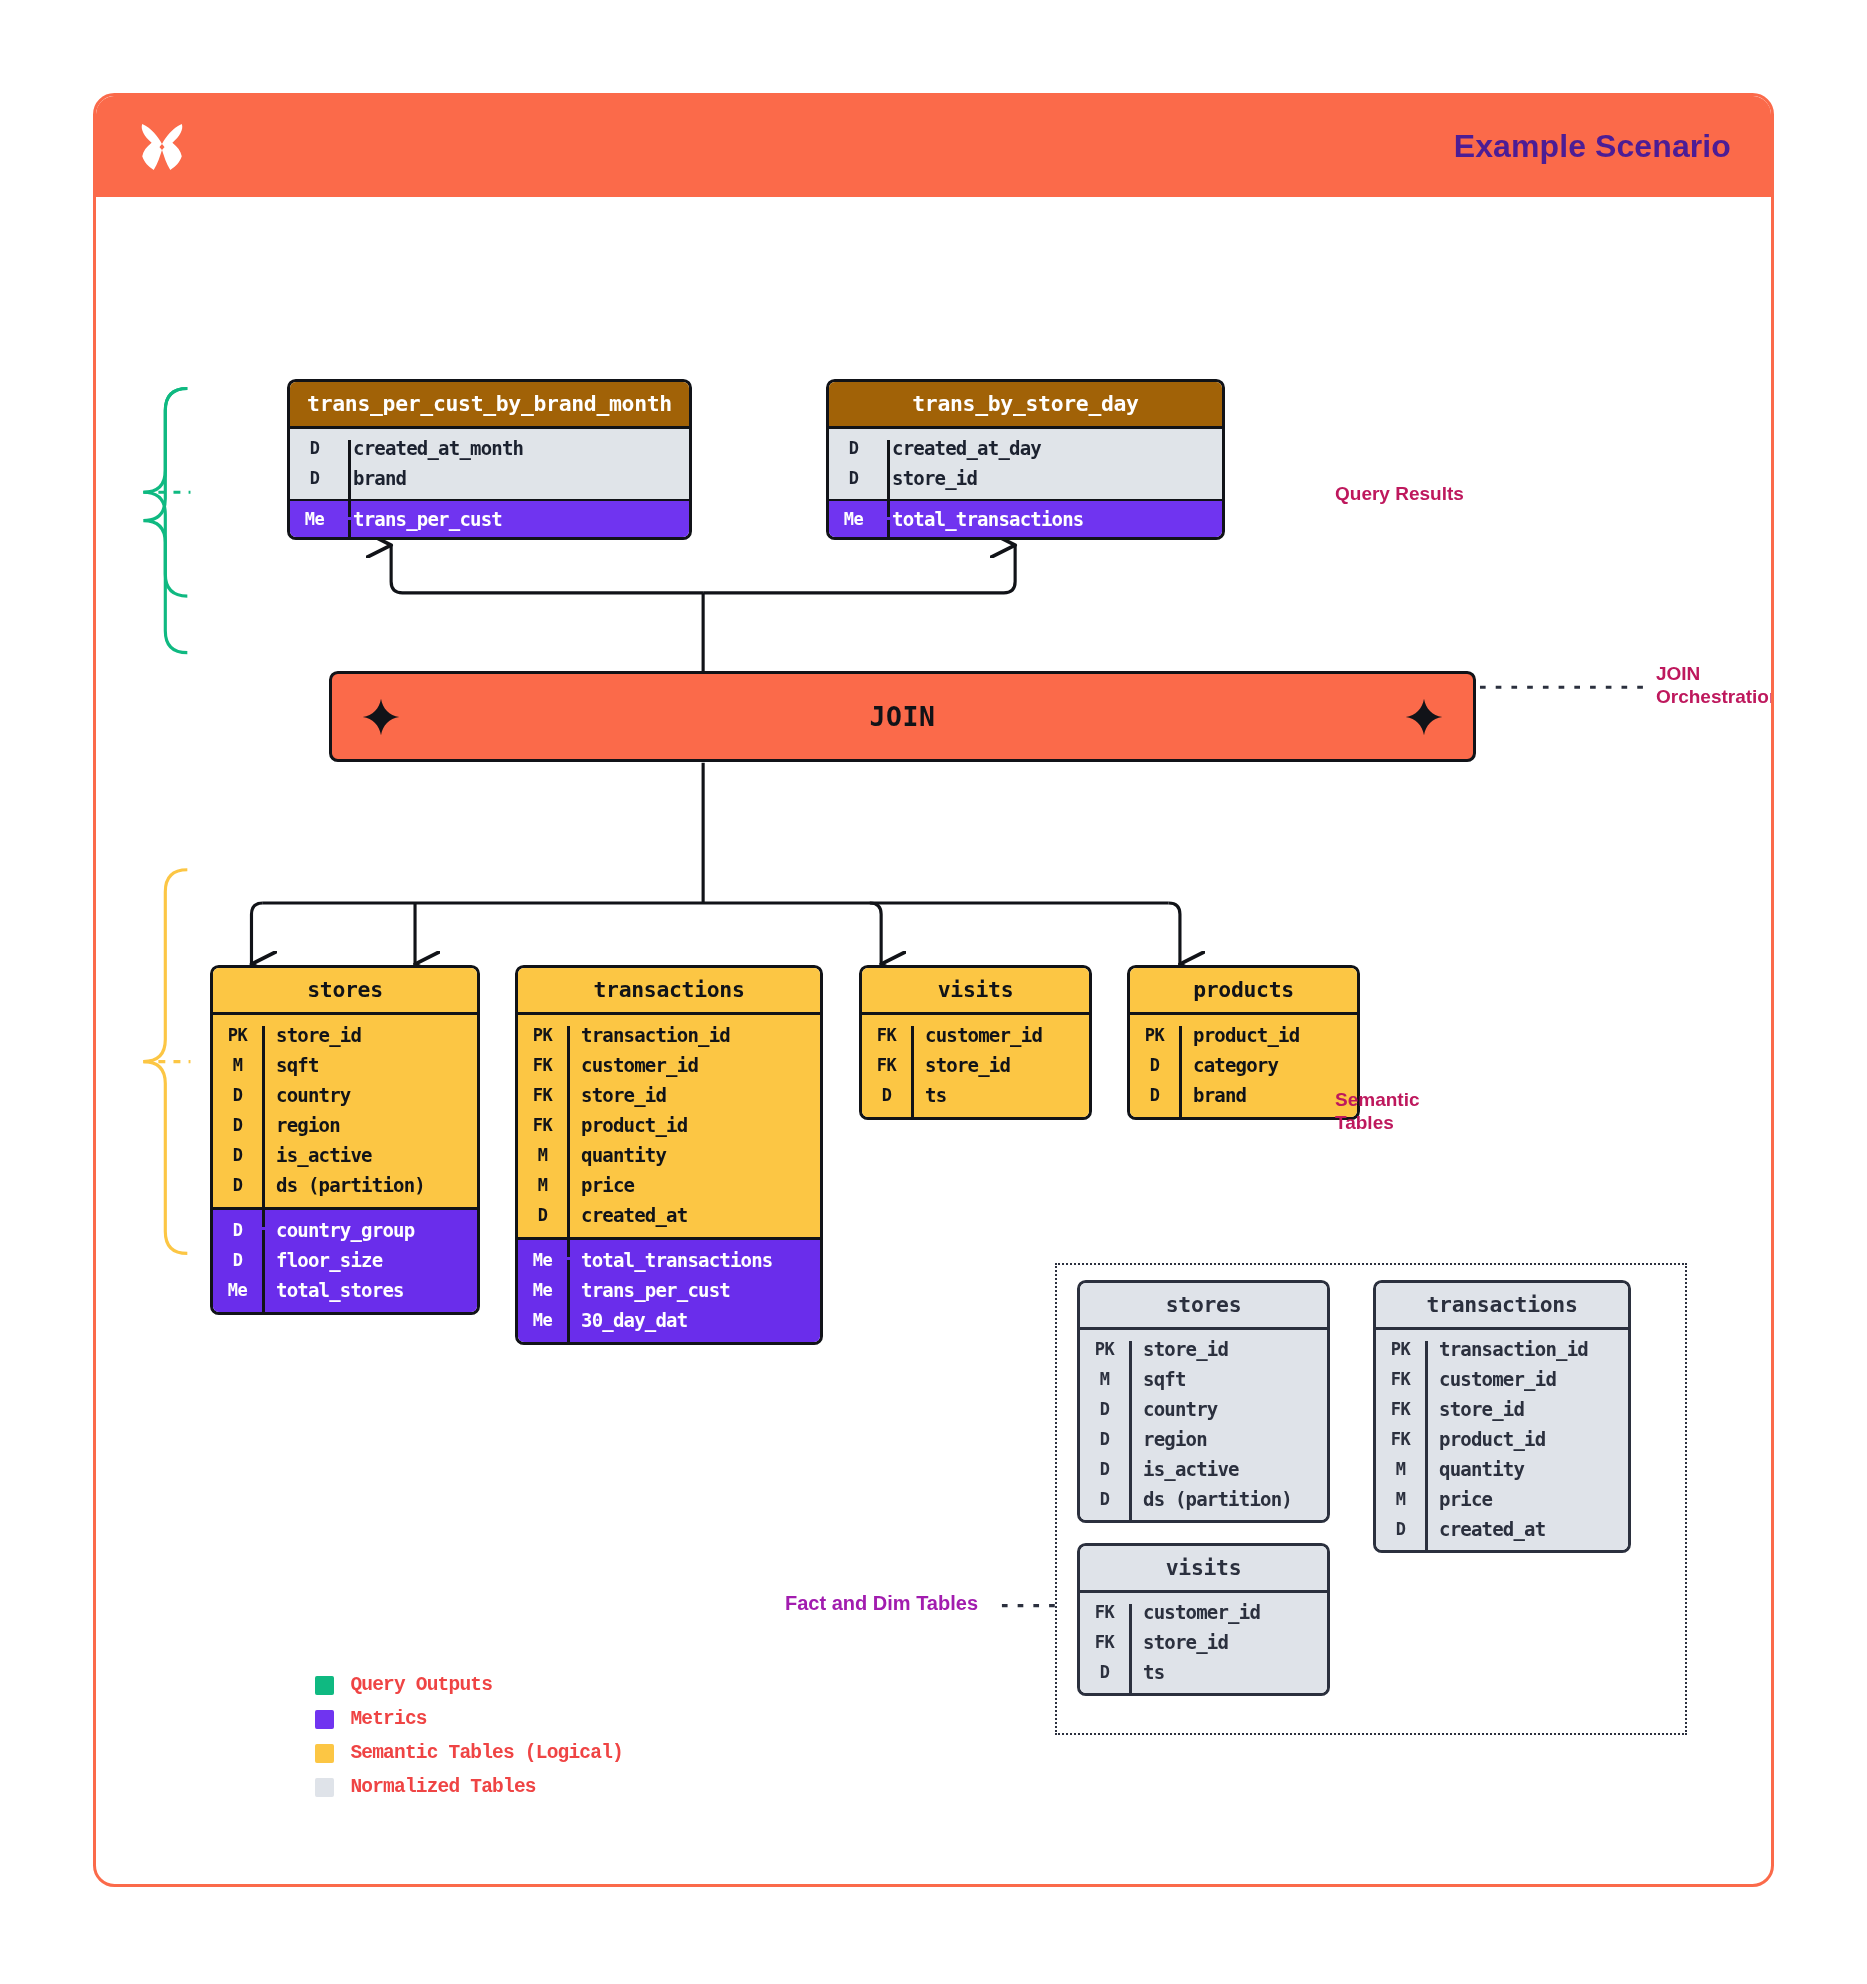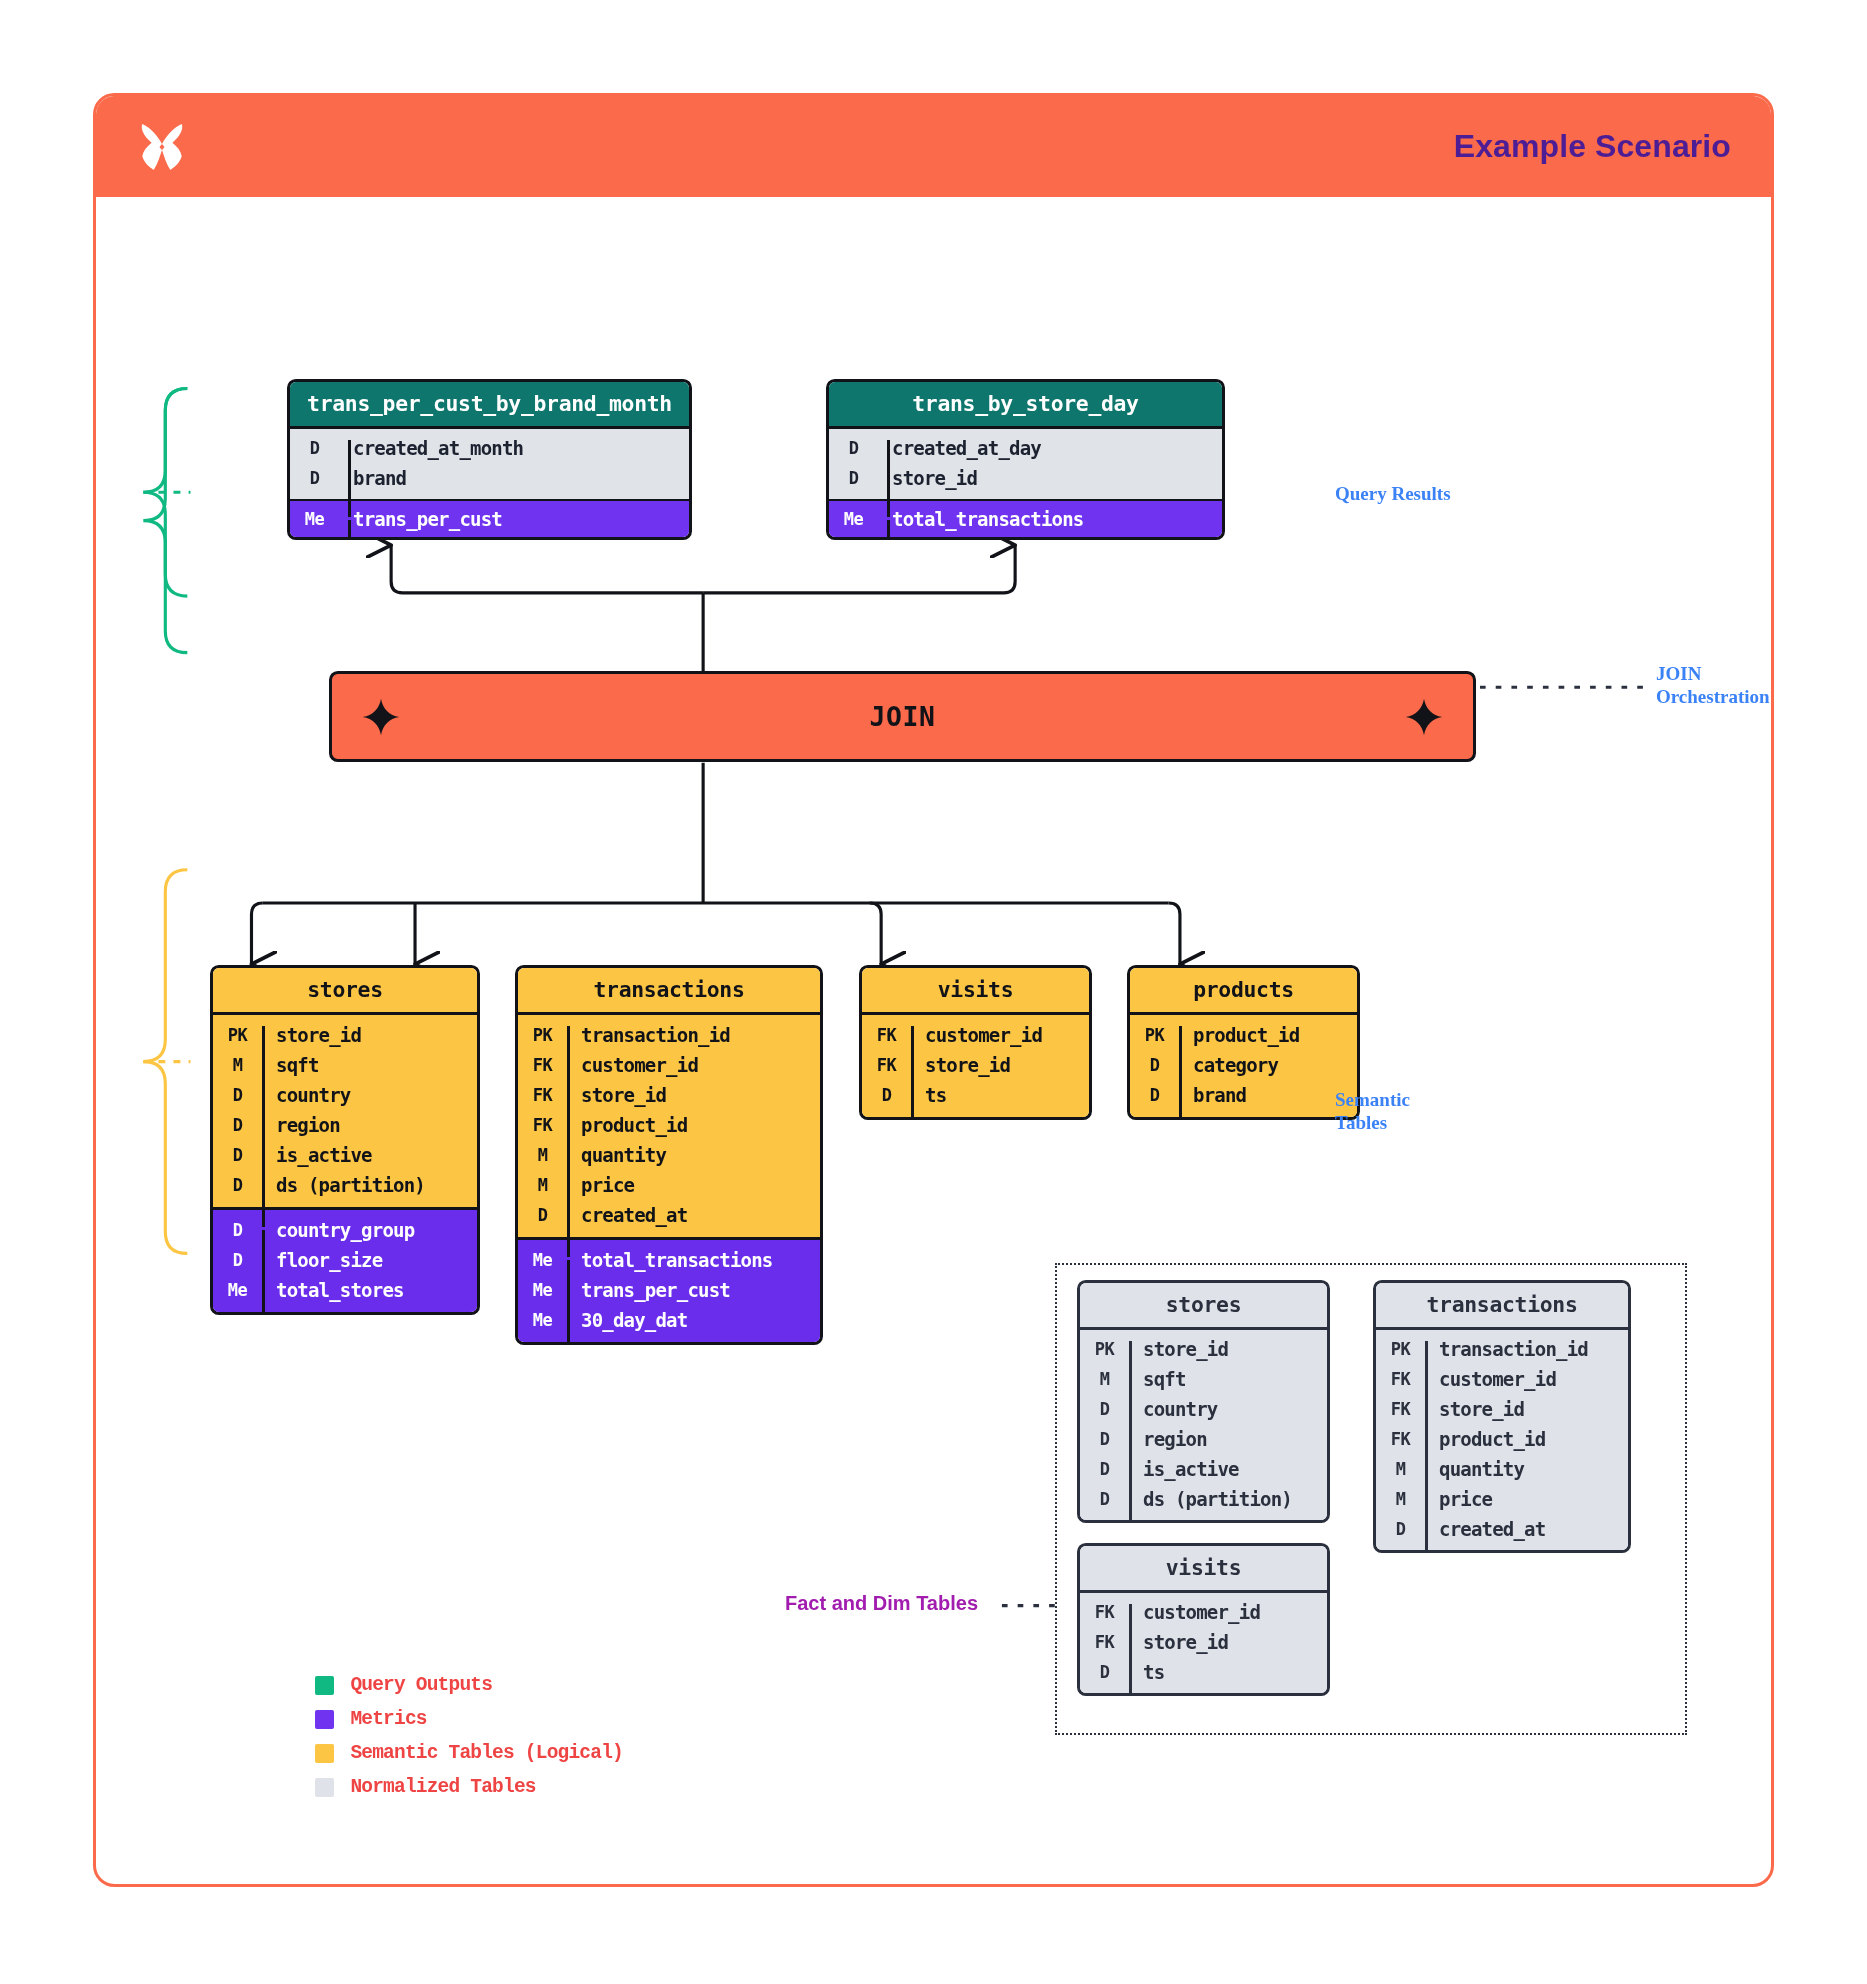--- a/index.html
+++ b/index.html
@@ -48,21 +48,21 @@
     letter-spacing:-0.6px;
   }
   .tbl .row .v{
     flex:1;font-weight:bold;font-size:19px;line-height:1;
     padding-left:14px;letter-spacing:-0.8px;white-space:nowrap;
   }
   .tbl .sep{height:2.5px;background:#111318;}
   .tbl .vsep{position:absolute;width:2.5px;background:#111318;}
 
   
-  .t-green .hd{background:#0f766e;color:#ffffff;}
+  .t-green .hd{background:#a16207;color:#ffffff;}
   .t-green .body{background:#e0e4e9;color:#1c2230;}
   .t-green .metric{background:#7034F0;color:#ffffff;}
 
   
   .t-yellow .hd{background:#FCC644;color:#111318;}
   .t-yellow .body{background:#FCC644;color:#111318;}
   .t-yellow .metric{background:#6A2DEB;color:#ffffff;}
 
   
   .t-gray{border-color:#2b303e;}
@@ -82,22 +82,22 @@
     font-weight:bold;font-size:26.4px;color:#111318;letter-spacing:0.6px;
   }
   .spark{position:absolute;top:50%;transform:translateY(-50%);width:38px;height:38px;}
   .spark.l{left:30px;} .spark.r{right:30px;}
 
   
   #wires{position:absolute;left:0;top:0;width:1681px;height:1794px;pointer-events:none;}
 
   
   .ann{
-    position:absolute;font-family:Liberation Serif, serif;
-    font-weight:bold;font-size:19px;color:#3b82f6;line-height:1.22;
+    position:absolute;font-family:Liberation Sans, sans-serif;
+    font-weight:bold;font-size:19px;color:#be185d;line-height:1.22;
     white-space:pre-line;
   }
 
   
   #factbox{
     position:absolute;left:959px;top:1167px;width:632px;height:472px;
     border:2.5px dotted #2b303e;box-sizing:border-box;background:transparent;
   }
   #factlabel{
     position:absolute;left:689px;top:1496px;

